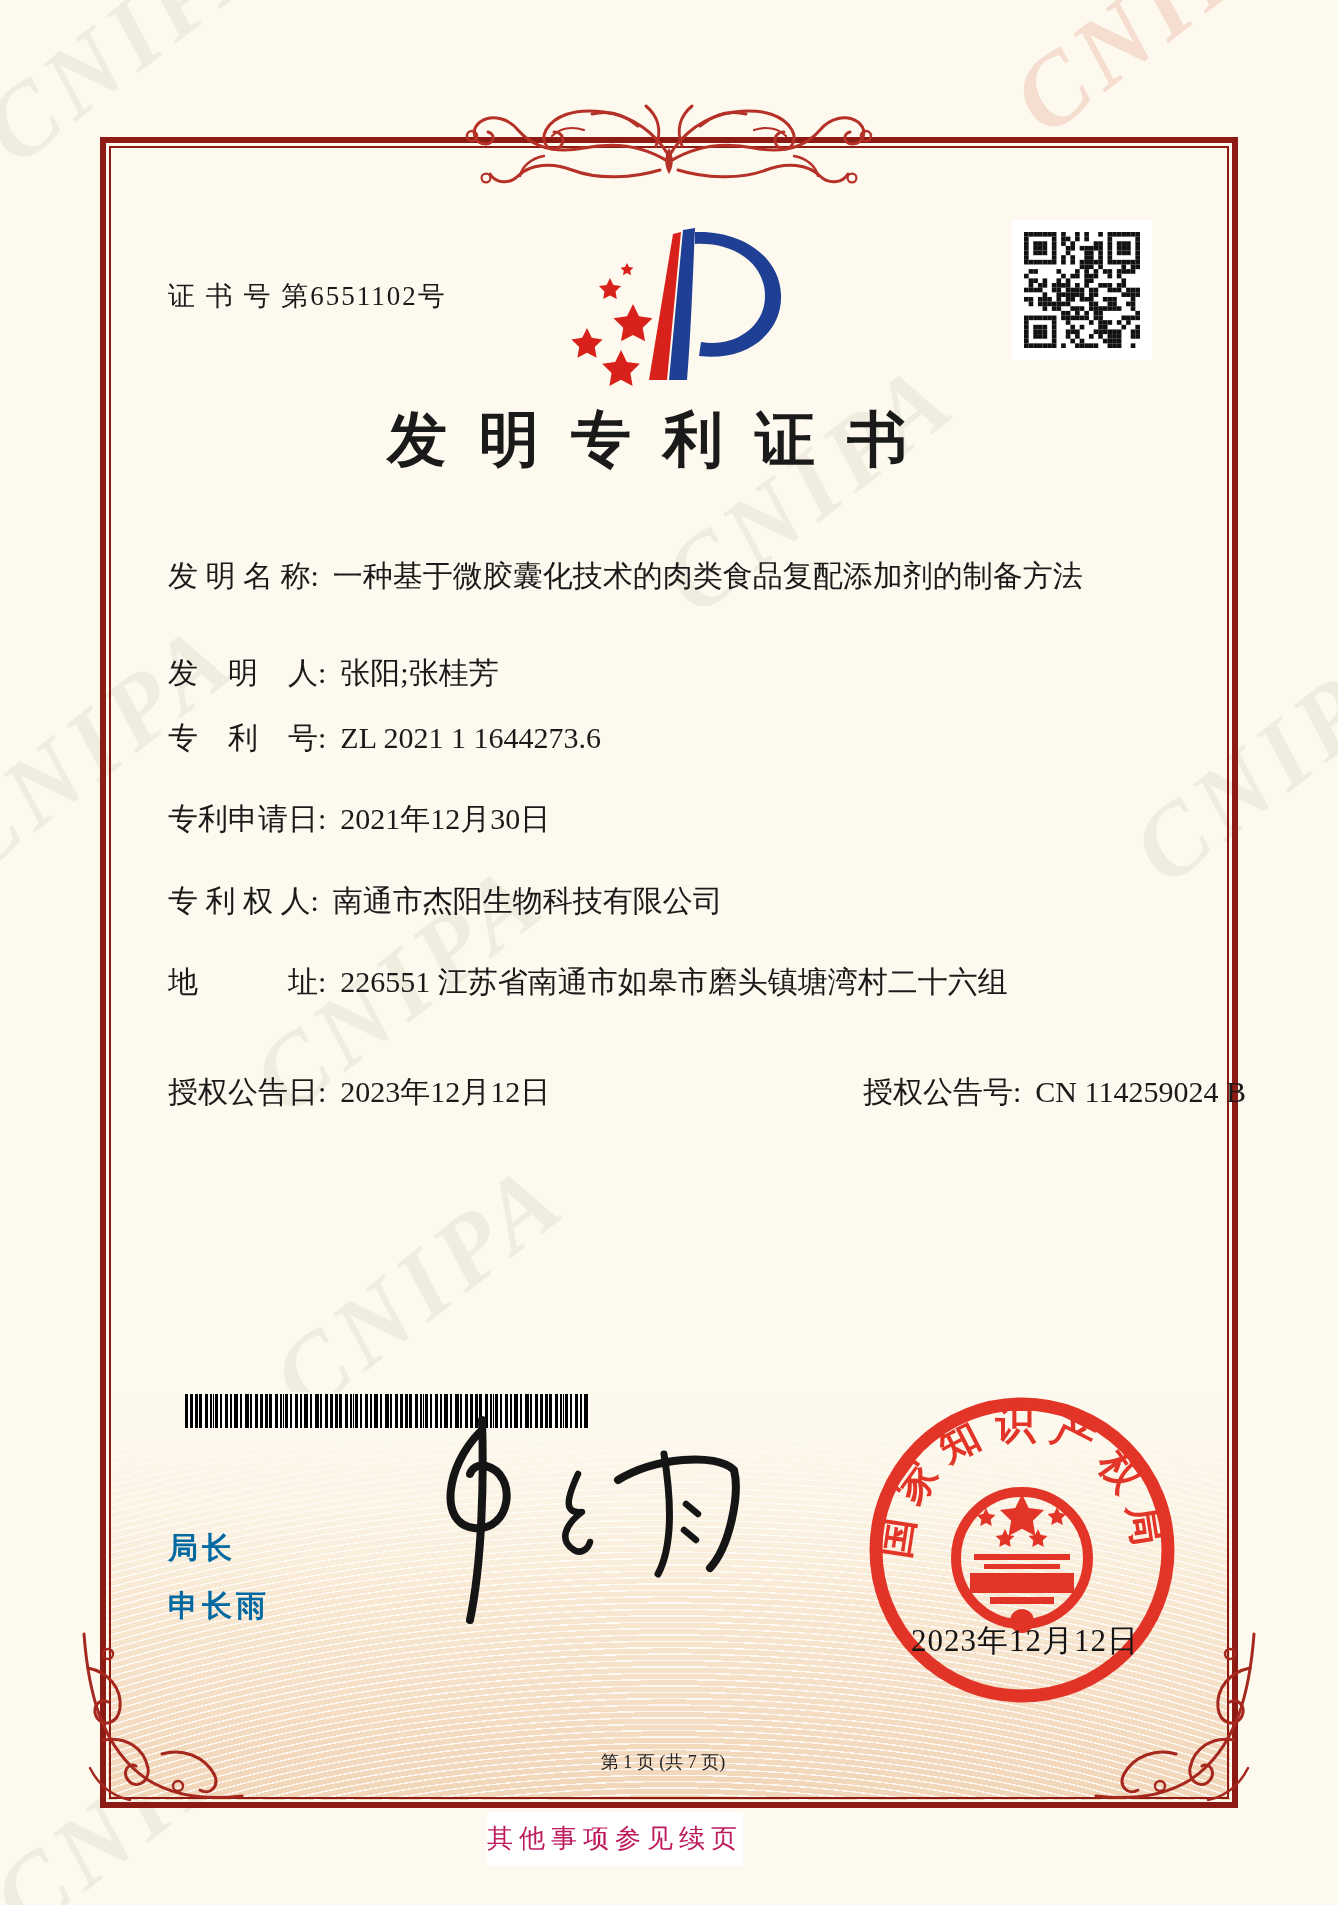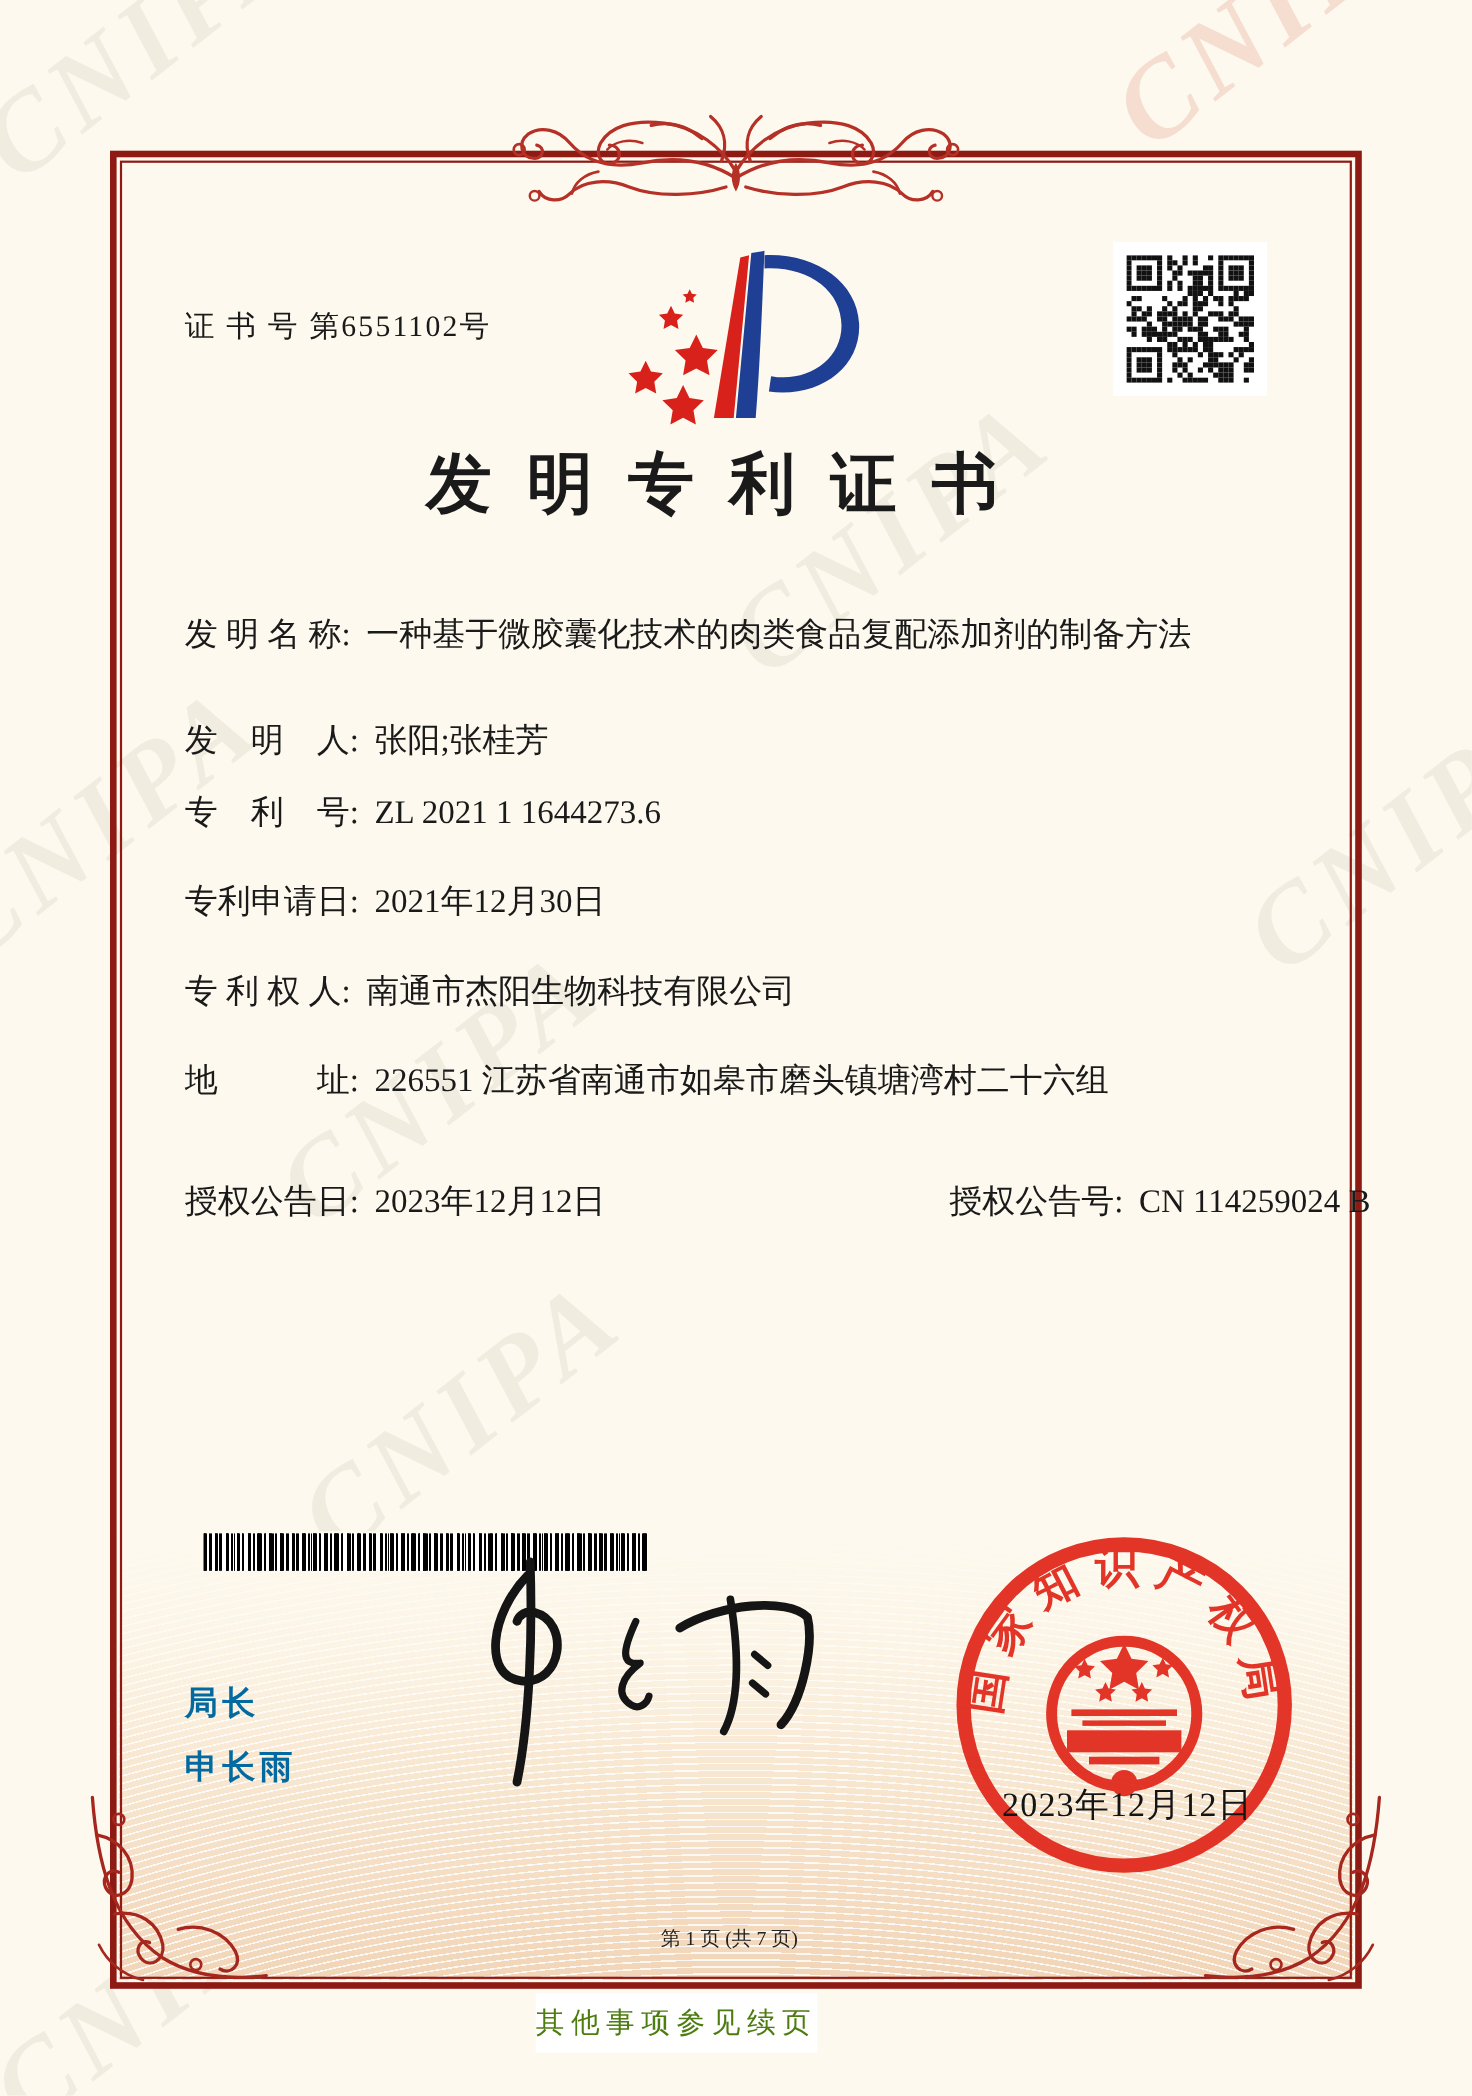--- a/index.html
+++ b/index.html
@@ -94,21 +94,21 @@
   .seal{position:absolute;left:850px;top:1378px;}
   .seal-date{
     position:absolute;left:880px;top:1620px;width:290px;text-align:center;
     font-size:31px;color:#141414;letter-spacing:1px;
   }
 
   
   .page-no{position:absolute;left:100px;top:1750px;width:1126px;text-align:center;font-size:18px;color:#222;}
   .cont-box{
     position:absolute;left:487px;top:1812px;width:256px;height:54px;background:#ffffff;
-    text-align:center;line-height:54px;font-size:26px;letter-spacing:6px;color:#4d7c0f;
+    text-align:center;line-height:54px;font-size:26px;letter-spacing:6px;color:#be185d;
   }
 
   .orn{position:absolute;pointer-events:none;}
 </style>
 </head>
 <body>
 
 <div class="wm" style="left:-40px;top:-20px;">CNIPA</div>
 <div class="wm red" style="left:990px;top:-50px;">CNIPA</div>
 <div class="wm" style="left:640px;top:430px;">CNIPA</div>

